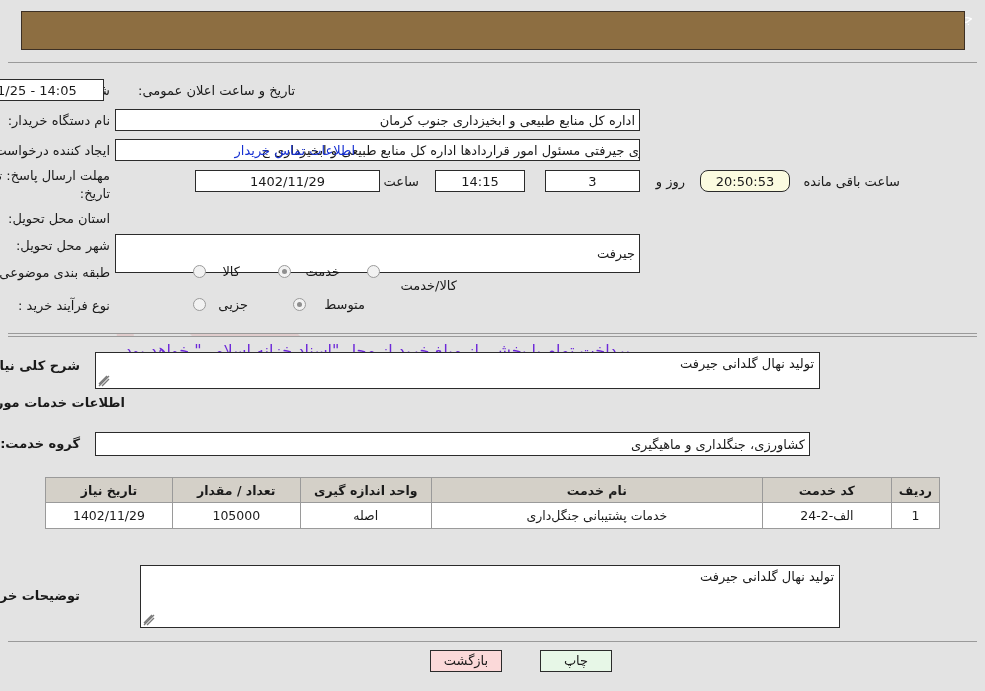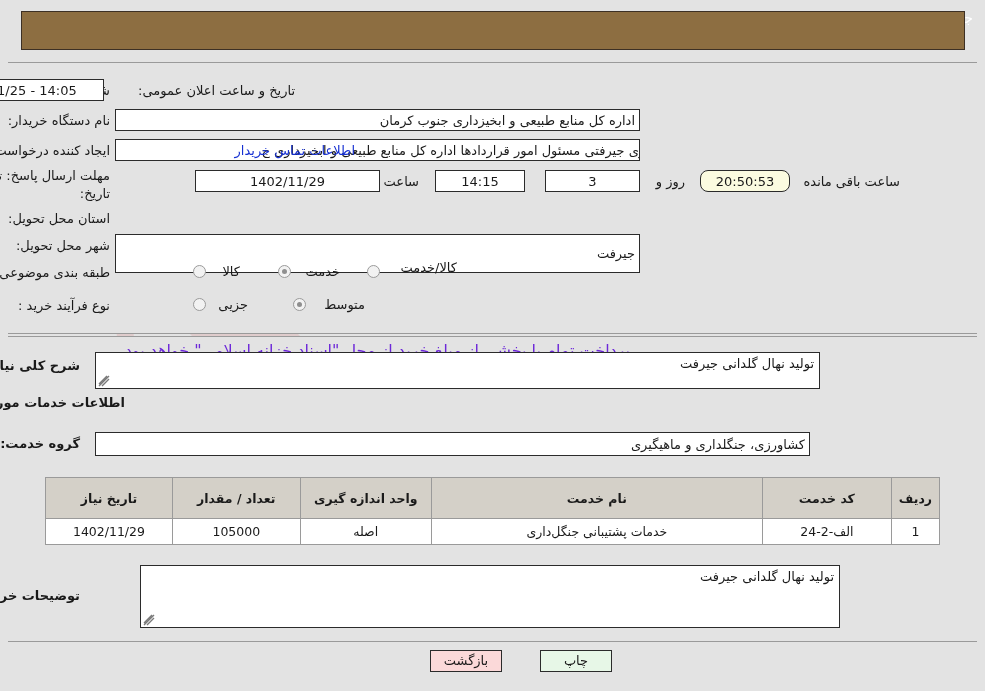--- a/index.html
+++ b/index.html
@@ -155,21 +155,21 @@
     font-size: 12.5px;
     z-index: 12;
     background: #ffffff;
   }
   .tbl th {
     background: #d4d0c8;
     border: 1px solid #9a9a9a;
     color: #1a1a1a;
     font-weight: bold;
     height: 24px;
-    padding: 8px 4px;
+    padding: 0 4px;
     white-space: nowrap;
   }
   .tbl td {
     background: #ffffff;
     border: 1px solid #9a9a9a;
     color: #1a1a1a;
     height: 25px;
     padding: 0 4px;
     text-align: center;
     white-space: nowrap;
@@ -259,21 +259,21 @@
   <div class="box r" style="right:345px; top:234px; width:525px; height:39px;">
     <span>جیرفت</span>
   </div>
 
   <div class="lbl" style="right:875px; top:265px;">طبقه بندی موضوعی:</div>
   <div class="radio-dot" style="right:779px; top:265px;"></div>
   <div class="lbl" style="right:745px; top:264px;">کالا</div>
   <div class="radio-dot on" style="right:694px; top:265px;"></div>
   <div class="lbl" style="right:645px; top:264px;">خدمت</div>
   <div class="radio-dot" style="right:605px; top:265px;"></div>
-  <div class="lbl" style="right:528px; top:260px;">کالا/خدمت</div>
+  <div class="lbl" style="right:528px; top:278px;">کالا/خدمت</div>
 
   <div class="lbl" style="right:875px; top:298px;">نوع فرآیند خرید :</div>
   <div class="radio-dot" style="right:779px; top:298px;"></div>
   <div class="lbl" style="right:737px; top:297px;">جزیی</div>
   <div class="radio-dot on" style="right:679px; top:298px;"></div>
   <div class="lbl" style="right:620px; top:297px;">متوسط</div>
   <div class="note" style="right:355px; top:297px;">پرداخت تمام یا بخشی از مبلغ خرید،از محل "اسناد خزانه اسلامی" خواهد بود.</div>
 
   <div class="panel" id="panel-mid"></div>
 

